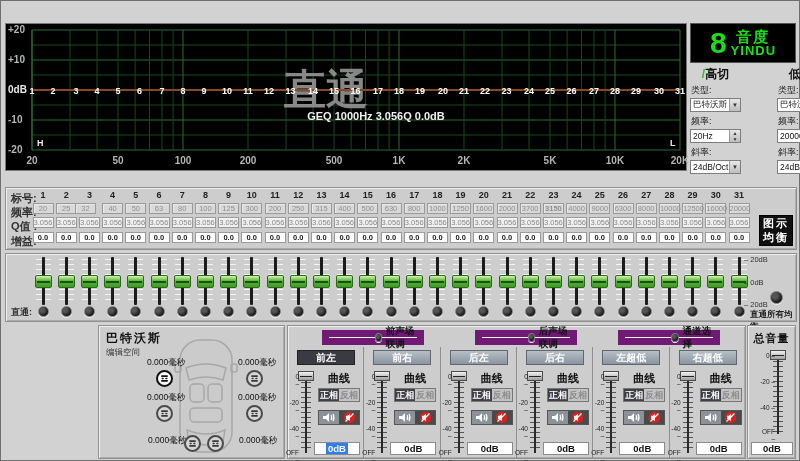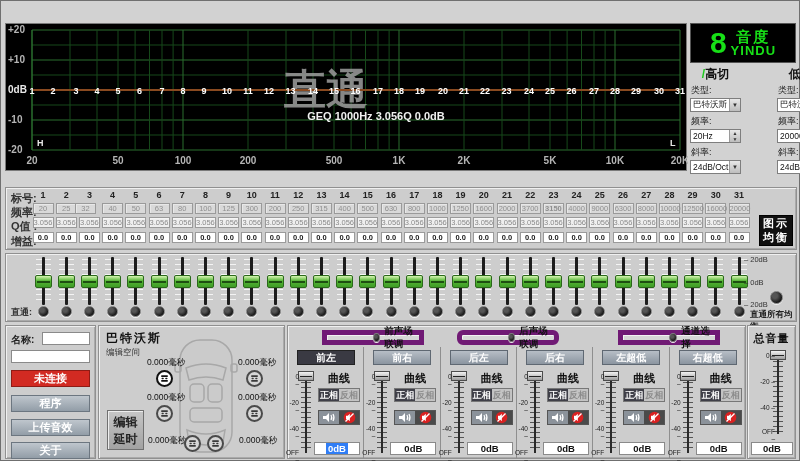--- a/index.html
+++ b/index.html
@@ -77,21 +77,21 @@
   #chsel-title { position:absolute; left:7px; top:4px; font-size:12px; font-weight:bold; color:#111; letter-spacing:2px; }
   #edit-space { position:absolute; left:7px; top:21px; font-size:8.5px; color:#333; }
   #edit-delay-btn { position:absolute; left:8px; top:84px; width:37px; height:40px; background:linear-gradient(#c6c6c6,#a2a2a2); border:1px solid #707070; box-shadow:inset 1px 1px 0 #eee; color:#222; font-size:12px; font-weight:bold; text-align:center; line-height:17px; padding-top:3px; }
   .delay-lab { position:absolute; font-size:8.5px; color:#111; }
   .spk-btn { position:absolute; width:17px; height:17px; border-radius:50%; background:#d6d6d6; border:2px solid #4a4a4a; }
   .spk-btn.sel { background:#ffffff; border-color:#111; }
   .spk-btn svg { position:absolute; inset:0; }
   #car-svg { position:absolute; left:74px; top:8px; }
 
   #channels-panel { left:286px; width:459px; }
-  .link-bar { position:absolute; top:4px; height:15px; width:102px; background:#d6d6d6; border:5px solid #701a75; box-shadow:inset 1px 1px 0 #f2f2f2; display:flex; align-items:center;padding-left:41px; }
+  .link-bar { position:absolute; top:4px; height:15px; width:102px; background:#d6d6d6; border:7px solid #701a75; box-shadow:inset 1px 1px 0 #f2f2f2; display:flex; align-items:center;padding-left:41px; }
   .link-bar .radio { position:static; width:9px; height:9px; margin:0 4px 0 5px; }
   .link-bar .txt { font-size:9.5px; font-weight:bold; color:#111; }
   .strips { position:absolute; left:0; top:21px; right:0; bottom:0; display:flex; }
   .strip { flex:1; border-right:1px solid #8f8f8f; position:relative; }
   .strip:last-child { border-right:none; }
   .ch-header { position:absolute; left:9px; top:3px; width:58px; height:15px; font-size:10px; font-weight:bold; color:#fff; text-align:center; line-height:14px; background:linear-gradient(#b7bec6,#8b95a0); border:1px solid #5f6872; }
   .ch-header.sel { background:#3a3a43; border-color:#222; }
   .chan-fader { position:absolute; left:2px; top:24px; width:24px; height:84px; }
   .chan-fader .track { position:absolute; left:15px; top:4px; bottom:2px; width:2px; background:#2a2a2a; }
   .chan-fader .ticks { position:absolute; left:11px; width:10px; top:6px; bottom:4px; background:repeating-linear-gradient(to bottom,#555 0 1px, transparent 1px 5px); }
@@ -845,34 +845,24 @@
           <div class="radio" style="left: 634.7px; top: 52px;"></div>
           <div class="radio" style="left: 657.9px; top: 52px;"></div>
           <div class="radio" style="left: 681.1px; top: 52px;"></div>
           <div class="radio" style="left: 704.3px; top: 52px;"></div>
           <div class="radio" style="left: 727.5px; top: 52px;"></div>
         </div>
       <div class="radio" id="bypass-all-radio"></div>
       <div id="bypass-all-label">直通所有均衡</div>
     </div>
 
-    <div id="left-panel" class="bottom-panel panel3d">
-      <div class="lbl">名称:</div>
-      <input class="tinput" style="left: 36px; top: 6px; width: 48px;" value="">
-      <input class="tinput" style="left: 5px; top: 24px; width: 79px;" value="">
-      <div class="gbtn red" style="top:44px">未连接</div>
-      <div class="gbtn" style="top:69px">程序</div>
-      <div class="gbtn" style="top:93px">上传音效</div>
-      <div class="gbtn" style="top:116px">关于</div>
-    </div>
 
     <div id="chsel-panel" class="bottom-panel panel3d">
       <div id="chsel-title">巴特沃斯</div>
       <div id="edit-space">编辑空间</div>
-      <div id="edit-delay-btn">编辑<br>延时</div>
       <svg id="car-svg" width="66" height="122" viewBox="0 0 66 122">
         <g fill="none" stroke="#a8a8a8" stroke-width="1.5">
           <rect x="7" y="6" width="52" height="112" rx="20" fill="#cbcbcb"></rect>
           <path d="M13,34 Q33,26 53,34 L50,46 Q33,40 16,46 Z"></path>
           <path d="M14,96 Q33,104 52,96 L50,108 Q33,114 16,108 Z"></path>
           <rect x="2" y="30" width="6" height="8" rx="2"></rect>
           <rect x="58" y="30" width="6" height="8" rx="2"></rect>
           <rect x="17" y="50" width="14" height="18" rx="4"></rect>
           <rect x="35" y="50" width="14" height="18" rx="4"></rect>
           <rect x="17" y="74" width="32" height="14" rx="4"></rect>
@@ -947,21 +937,21 @@
           </div>
         </div>
     </div>
 
     <div id="channels-panel" class="bottom-panel panel3d">
       <div id="link-bars">
           <div class="link-bar" style="left: 34px;">
             <div class="radio"></div>
             <div class="txt">前声场联调</div>
           </div>
-          <div class="link-bar" style="left: 169px; border-radius: 6px;">
+          <div class="link-bar" style="left: 187px;">
             <div class="radio"></div>
             <div class="txt">后声场联调</div>
           </div>
           <div class="link-bar" style="left: 330px;">
             <div class="radio"></div>
             <div class="txt">通道选择</div>
           </div>
         </div>
       <div class="strips" id="strips">
           <div class="strip">

